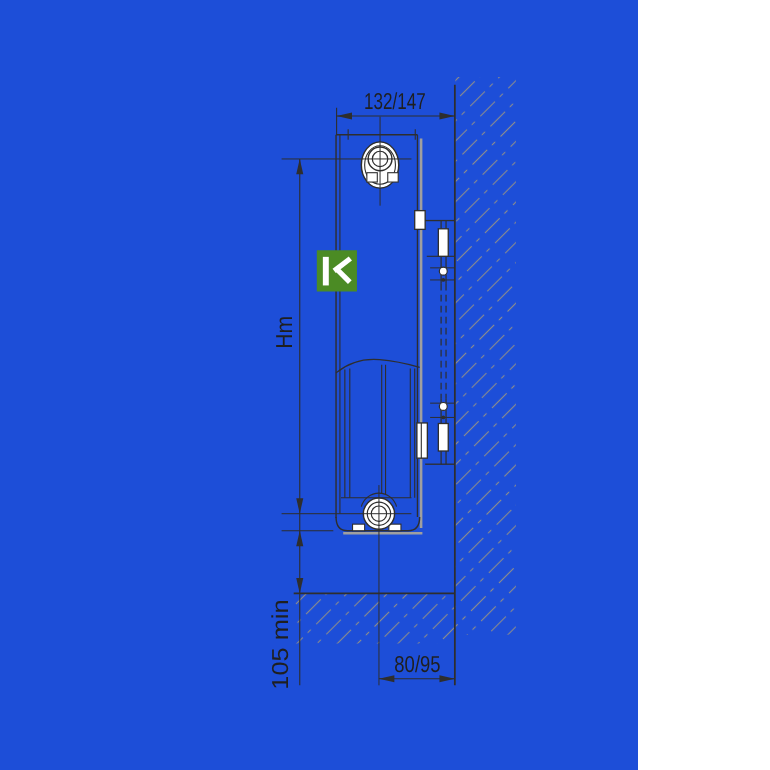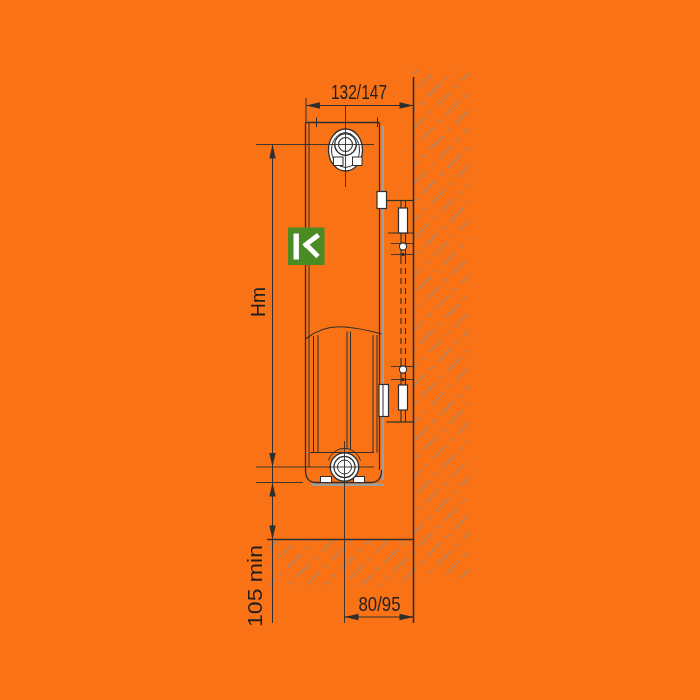--- a/index.html
+++ b/index.html
@@ -1,16 +1,16 @@
 <!DOCTYPE html>
 <html><head>
 <meta charset="utf-8">
 <style>
   html,body{margin:0;padding:0;background:#ffffff;}
-  .stage{position:relative;width:700px;height:700px;background:#f97316;overflow:hidden;
+  .stage{position:relative;width:580px;height:700px;background:#1d4ed8;overflow:hidden;
          font-family:"Liberation Sans", sans-serif;}
   svg{display:block;}
   text{font-family:"Liberation Sans", sans-serif;font-size:21px;fill:#1f1f1f;}
 </style>
 </head>
 <body>
 
 <div class="stage">
 <svg width="700" height="700" viewBox="0 0 700 700">
   <defs>

